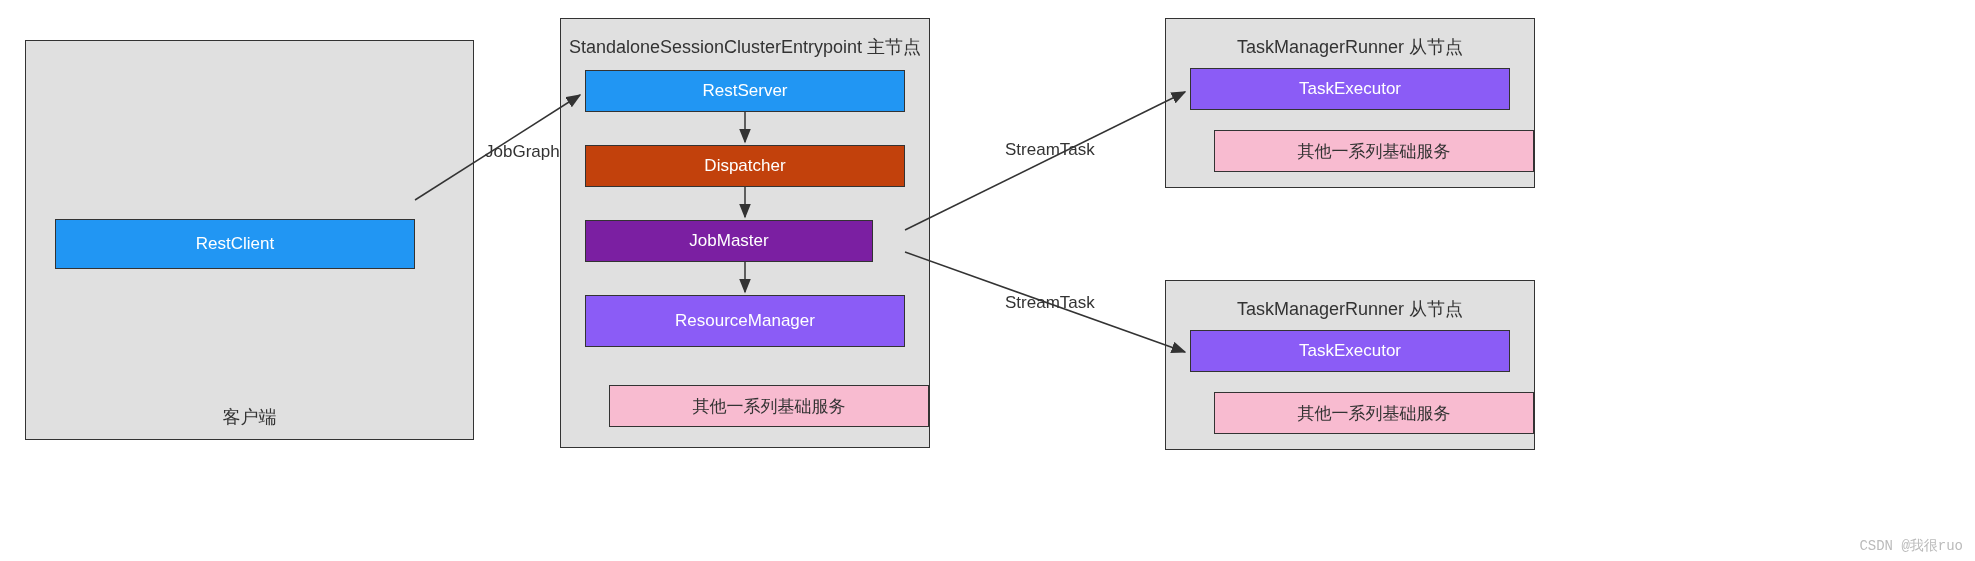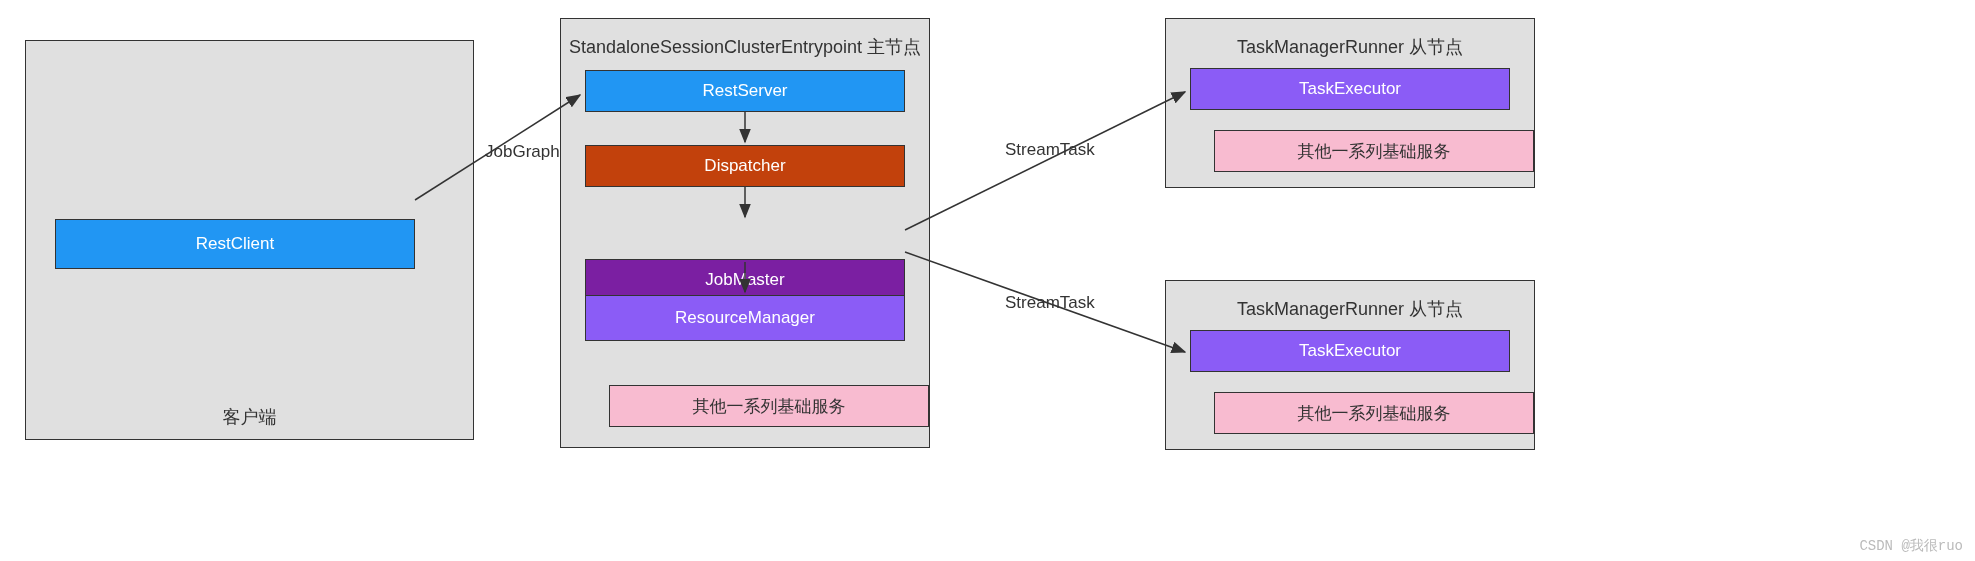--- a/index.html
+++ b/index.html
@@ -83,24 +83,24 @@
 
 <div class="container" style="left:560px; top:18px; width:370px; height:430px;">
   <div class="container-title">StandaloneSessionClusterEntrypoint 主节点</div>
 </div>
 <div class="box box-blue" style="left:585px; top:70px; width:320px; height:42px;">
   <span>RestServer</span>
 </div>
 <div class="box box-green" style="left:585px; top:145px; width:320px; height:42px;">
   <span>Dispatcher</span>
 </div>
-<div class="box box-purple" style="left:585px; top:220px; width:320px; height:42px;margin-top:39px;">
+<div class="box box-purple" style="left:585px; top:220px; width:288px; height:42px;">
   <span>JobMaster</span>
 </div>
-<div class="box box-orange" style="left:585px; top:295px; width:320px; height:46px;">
+<div class="box box-orange" style="left:585px; top:295px; width:320px; height:52px;">
   <span>ResourceManager</span>
 </div>
 <div class="box box-pink" style="left:585px; top:385px; width:320px; height:42px;">
   <span>其他一系列基础服务</span>
 </div>
 
 <div class="container" style="left:1165px; top:18px; width:370px; height:170px;">
   <div class="container-title">TaskManagerRunner 从节点</div>
 </div>
 <div class="box box-orange" style="left:1190px; top:68px; width:320px; height:42px;">

